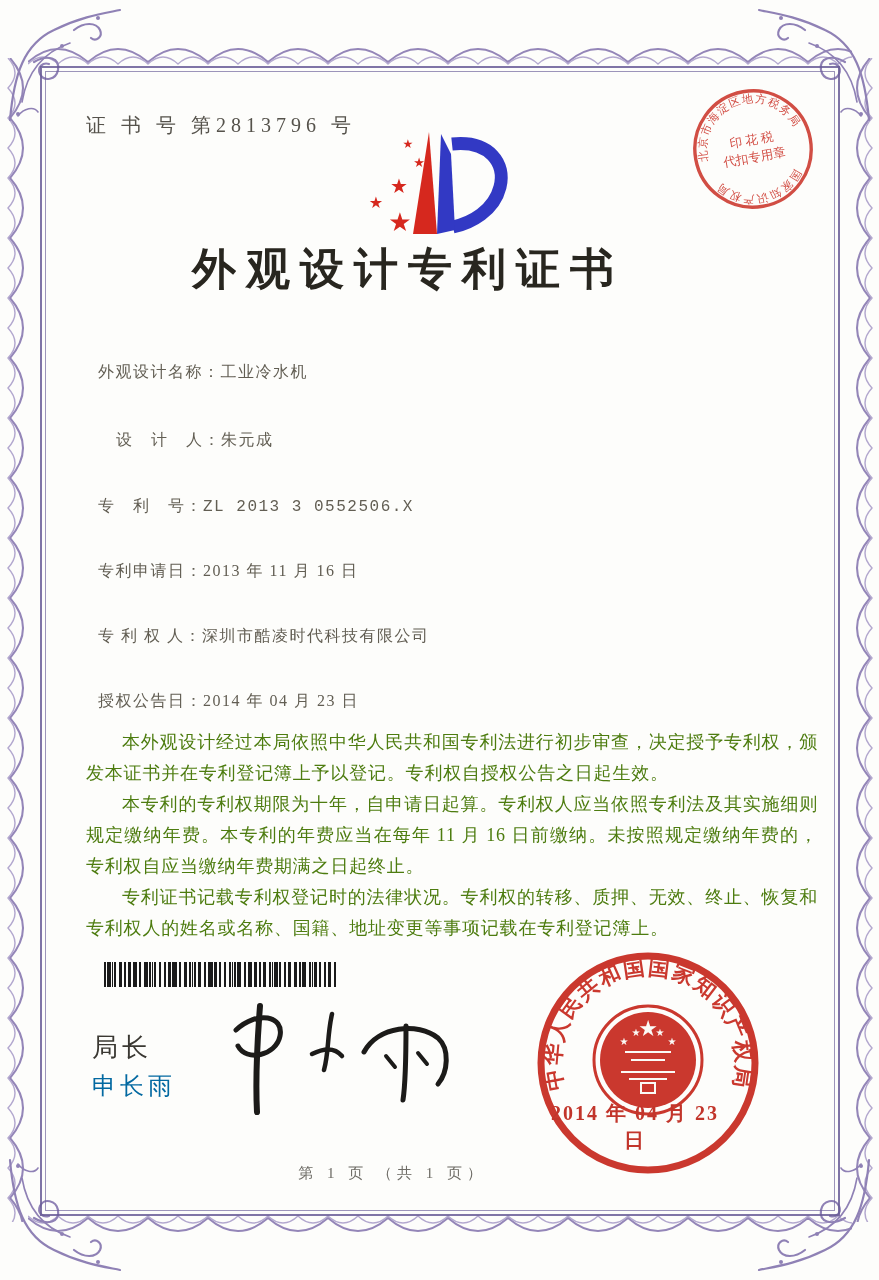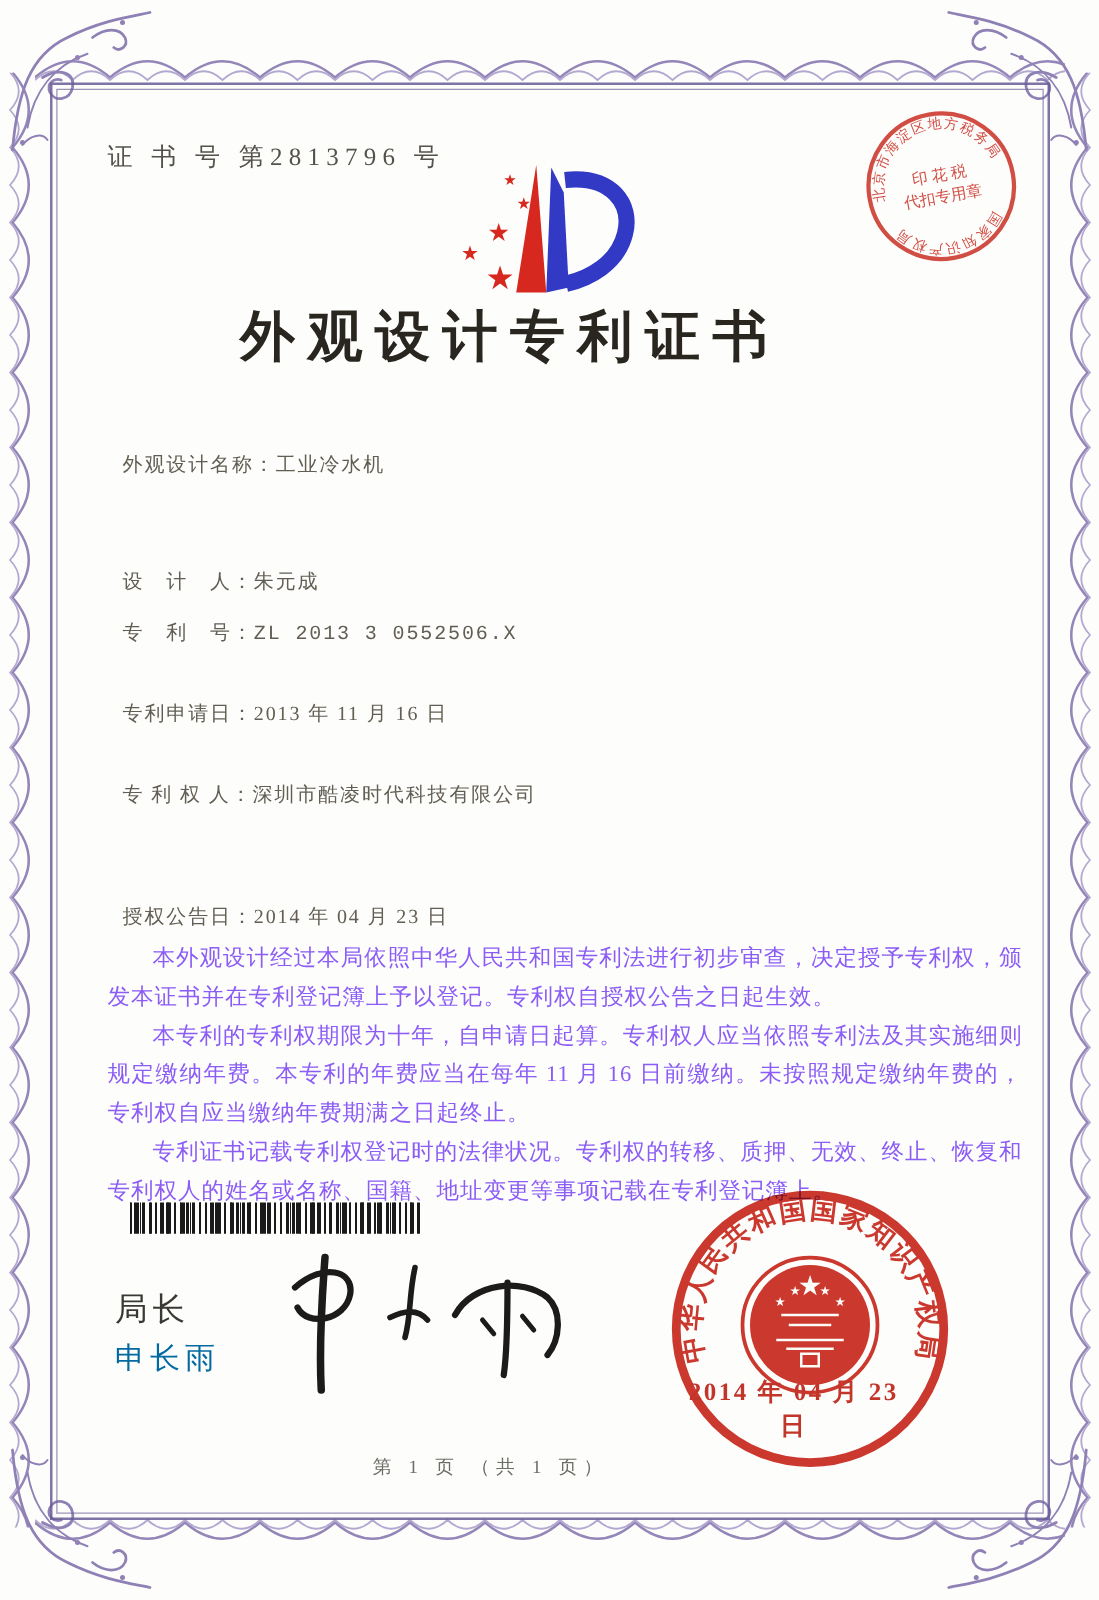--- a/index.html
+++ b/index.html
@@ -31,28 +31,27 @@
     left:86px;top:112px;font-size:20px;letter-spacing:5px;color:#55524b;
   }
   .logo{left:366px;top:130px;width:152px;height:110px;}
   .title{
     left:0;top:240px;width:816px;text-align:center;
     font-size:44px;font-weight:600;letter-spacing:10px;color:#28261f;
   }
 
   
   .field{left:98px;font-size:16px;letter-spacing:1.5px;color:#625e53;white-space:nowrap;}
-  .f0{top:362px;} .f1{top:455px;} .f2{top:496px;font-family:Liberation Mono, monospace;} .f3{top:561px;} .f4{top:626px;} .f5{top:691px;margin-top:32px;}
+  .f0{top:362px;} .f1{top:430px;margin-left:18px;} .f2{top:496px;font-family:Liberation Mono, monospace;} .f3{top:561px;} .f4{top:626px;} .f5{top:691px;}
 
   
   .body-text{
     left:86px;top:727px;width:732px;
-    font-size:18px;line-height:31px;letter-spacing:.8px;color:#8b5cf6;
+    font-size:18px;line-height:31px;letter-spacing:.8px;color:#4d7c0f;
     text-align:justify;
-    margin-top:24px;
   }
   .body-text p{margin:0;text-indent:2em;}
 
   
   .barcode{
     left:104px;top:962px;width:232px;height:25px;
     background:
       repeating-linear-gradient(90deg,#1a1a1a 0 2px,transparent 2px 5px),
       repeating-linear-gradient(90deg,#1a1a1a 0 1px,transparent 1px 8px),
       repeating-linear-gradient(90deg,transparent 0 3px,#1a1a1a 3px 5px,transparent 5px 13px);

